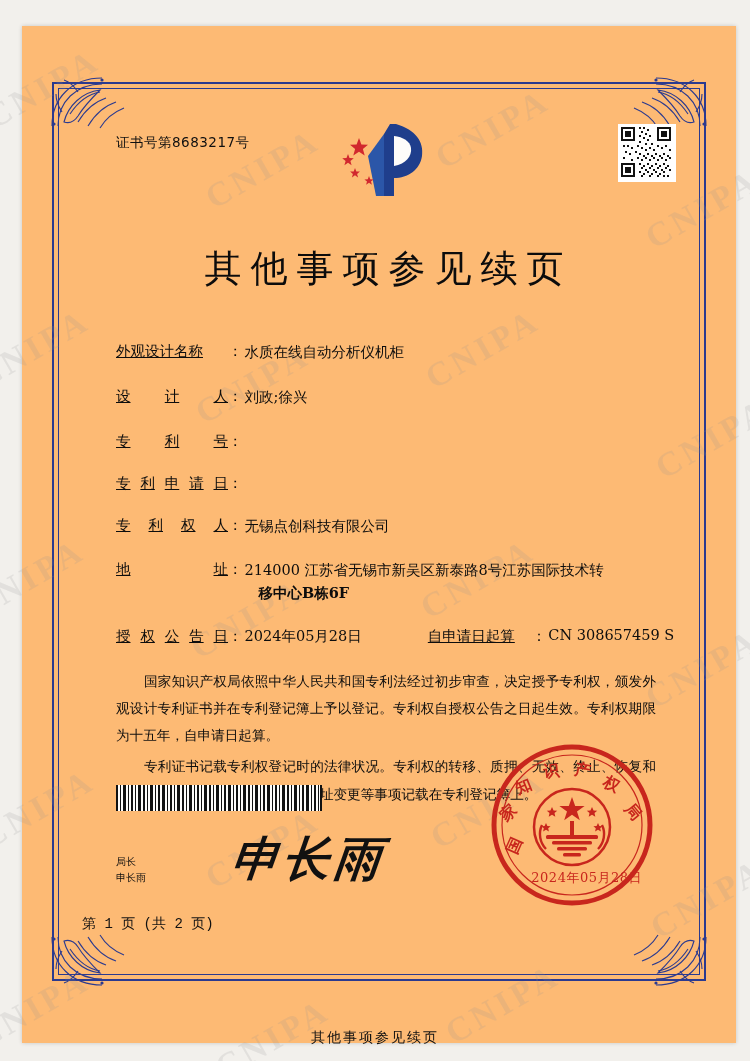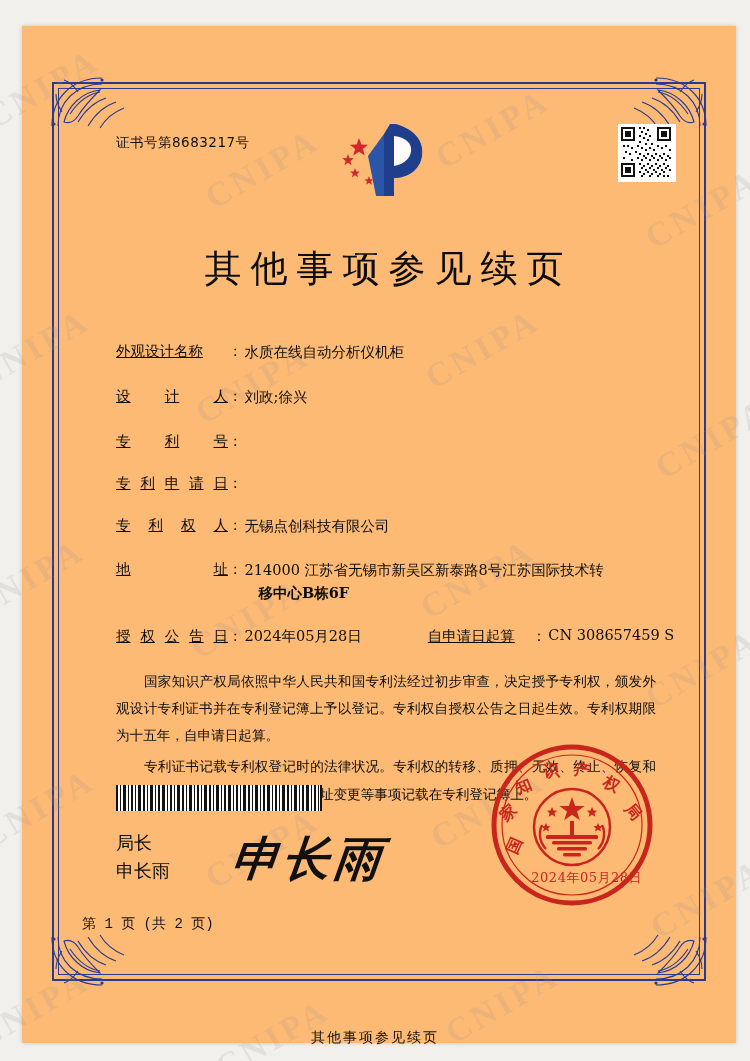--- a/index.html
+++ b/index.html
@@ -190,21 +190,21 @@
     width: 206px;
     height: 26px;
   }
 
   
   .sig-block {
     position: absolute;
     left: 34px;
     bottom: 78px;
     font-family: "DejaVu Serif", "Liberation Serif", serif;
-    font-size: 18px;
+    font-size: 10px;
     line-height: 1.55;
     color: #0d0d0d;
   }
   .handwriting {
     position: absolute;
     left: 150px;
     bottom: 72px;
     font-family: "DejaVu Serif", "Liberation Serif", serif;
     font-size: 47px;
     color: #111;

